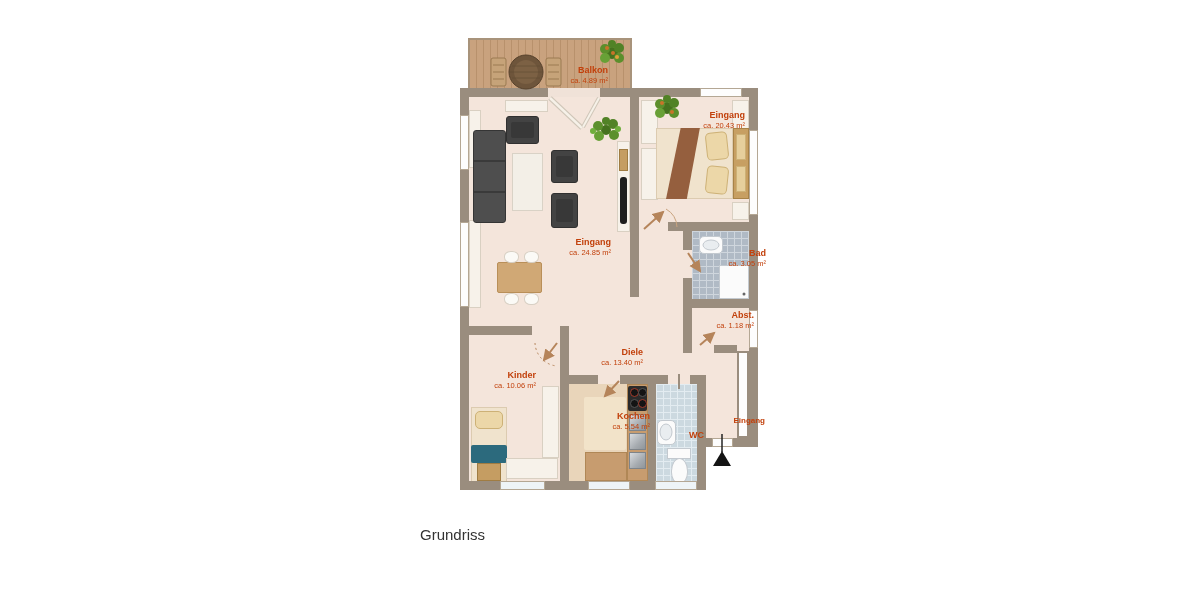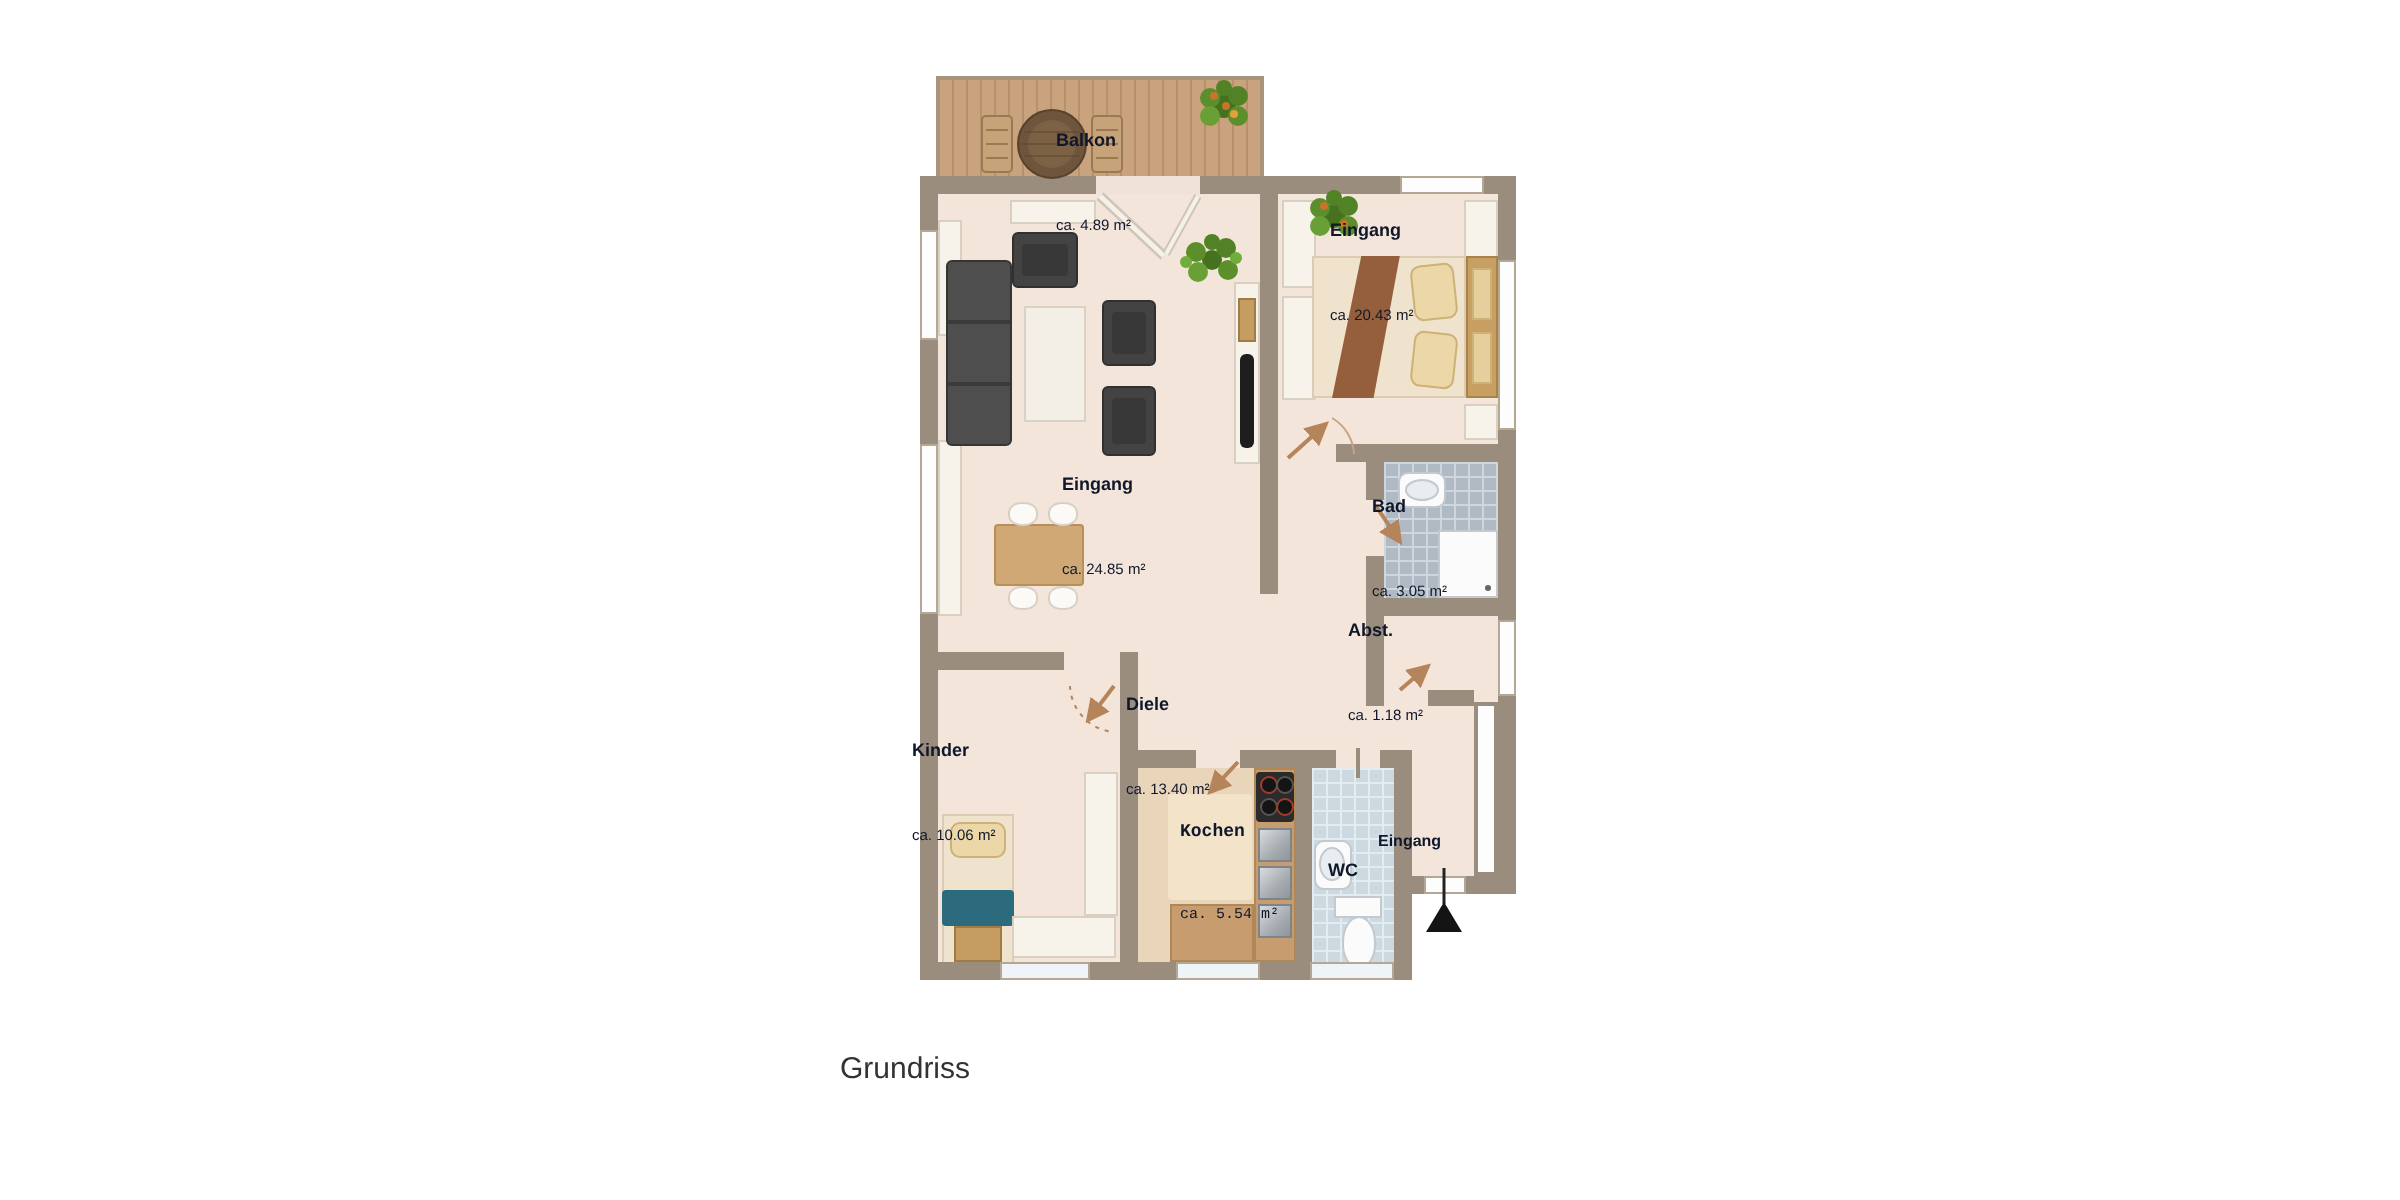--- a/index.html
+++ b/index.html
@@ -9,23 +9,23 @@
   
   .floor{z-index:1;}
   .furn{z-index:10;}
   .wall{z-index:20;background:#9a8d7e;}
   .win{z-index:30;background:#fdfdfd;border:1px solid #b4a794;}
   .win-blue{z-index:30;background:#eef4f7;border:1px solid #b4a794;}
   .gap{z-index:25;background:#f0e2d8;}
   .overlay-svg{position:absolute;left:0;top:0;width:1200px;height:600px;z-index:40;pointer-events:none;}
   .patch{z-index:35;background:#ffffff;}
   
-  .rlabel{position:absolute;z-index:50;text-align:left;color:#0f172a;line-height:1.25;}
+  .rlabel{position:absolute;z-index:50;text-align:right;color:#c2410c;line-height:1.25;}
   .rname{font-size:9px;font-weight:bold;display:block;}
-  .rarea{font-size:7.5px;display:block;margin-top:32px;}
+  .rarea{font-size:7.5px;display:block;}
   
   .main-floor{background:#f4e5db;}
   .deck{background:repeating-linear-gradient(90deg,#c9a27e 0px,#c9a27e 6px,#b8916c 6px,#b8916c 7px);
         border:2px solid #a8937b;border-bottom:none;}
   .bad-tiles{background-color:#b0bac5;
       background-image:linear-gradient(#cfd6dd 1px,transparent 1px),linear-gradient(90deg,#cfd6dd 1px,transparent 1px);
       background-size:7px 7px;}
   .wc-tiles{background-color:#ccd9e0;
       background-image:linear-gradient(#e3ecf1 1px,transparent 1px),linear-gradient(90deg,#e3ecf1 1px,transparent 1px);
       background-size:7px 7px;}
@@ -286,21 +286,21 @@
     <span class="rarea">ca. 1.18 m²</span>
   </div>
   <div class="rlabel" style="left:563px;top:347px;width:80px;">
     <span class="rname">Diele</span>
     <span class="rarea">ca. 13.40 m²</span>
   </div>
   <div class="rlabel" style="left:456px;top:370px;width:80px;">
     <span class="rname">Kinder</span>
     <span class="rarea">ca. 10.06 m²</span>
   </div>
-  <div class="rlabel" style="left:590px;top:411px;width:80px;font-family:Liberation Mono, monospace;">
+  <div class="rlabel" style="left:570px;top:411px;width:80px;">
     <span class="rname">Kochen</span>
     <span class="rarea">ca. 5.54 m²</span>
   </div>
   <div class="rlabel" style="left:664px;top:430px;width:40px;">
     <span class="rname">WC</span>
   </div>
   <div class="rlabel" style="left:689px;top:416px;width:76px;">
     <span class="rname" style="font-size:8px;">Eingang</span>
   </div>
 

